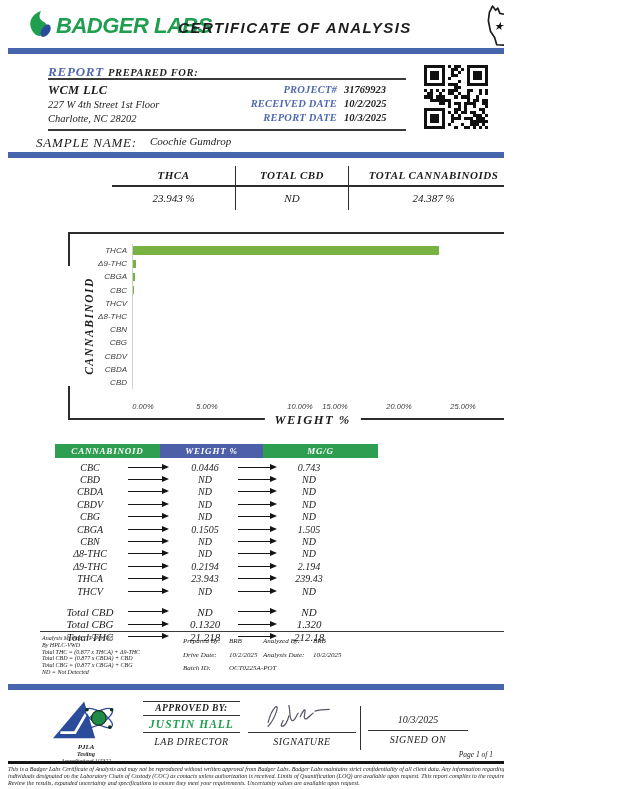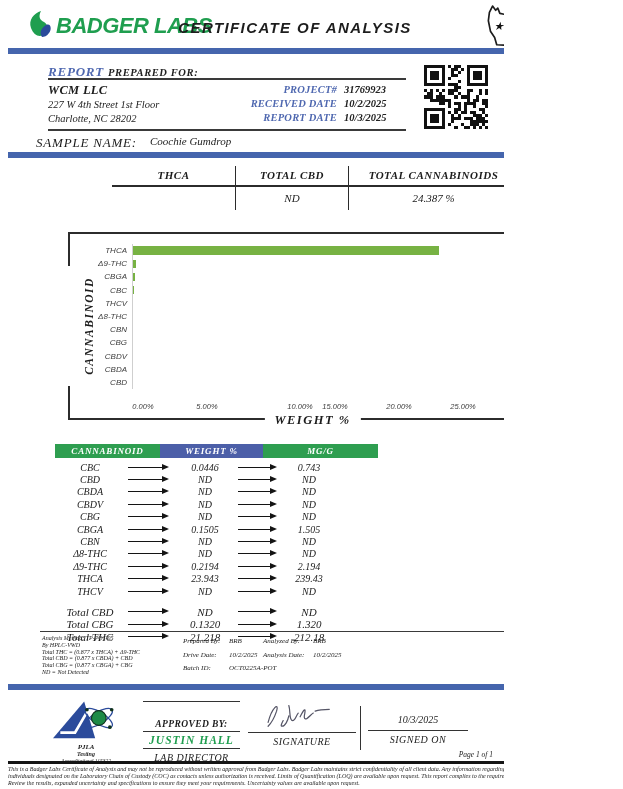--- a/index.html
+++ b/index.html
@@ -95,21 +95,21 @@
   .note-label{width:46px;}
   .notes-right .note-label{width:50px;}
 
   
   .pjla{position:absolute;left:40px;top:696px;width:92px;text-align:center;}
   .pjla-name{font-weight:bold;font-size:7px;line-height:7px;}
   .pjla-sub{font-weight:bold;font-size:6px;line-height:6.5px;}
   .pjla-acc{font-size:5.5px;line-height:6.5px;}
   .approved{position:absolute;left:143px;top:701px;width:97px;text-align:center;}
   .app-lbl{border-top:1.6px solid #333;border-bottom:1.6px solid #333;font-weight:bold;
-           font-size:9.5px;letter-spacing:0.4px;padding:17px 0 2px;}
+           font-size:9.5px;letter-spacing:0.4px;padding:1px 0 2px;}
   .app-name{color:var(--brandgreen);font-weight:bold;font-size:11.5px;letter-spacing:1px;
             padding:2px 0;border-bottom:1.6px solid #333;}
   .app-title{font-size:10px;letter-spacing:0.5px;padding-top:3px;}
   .sig{position:absolute;left:248px;top:698px;width:108px;text-align:center;}
   .sig-line{border-top:1.4px solid #333;margin-top:-2px;}
   .sig-lbl,.signed-lbl{font-size:10px;letter-spacing:0.5px;padding-top:3px;}
   .v-div{position:absolute;left:360px;top:706px;height:44px;border-left:1.6px solid #333;}
   .signed{position:absolute;left:368px;top:700px;width:100px;text-align:center;}
   .signed-date{font-size:10px;padding:14px 0 5px;}
   .signed-line{border-top:1.4px solid #333;}
@@ -318,20 +318,21 @@
 
   <div class="rule" style="top:129px;"></div>
   <div class="sample-label">SAMPLE NAME:</div>
   <div class="sample-value">Coochie Gumdrop</div>
 
   <div class="bluebar" style="top:152px;"></div>
 
   <div class="summary" id="summary">
       <div class="sum-col">
         <div class="sum-h">THCA</div>
+        <div class="sum-v">23.943 %</div>
       </div>
       <div class="sum-col">
         <div class="sum-h">TOTAL CBD</div>
         <div class="sum-v">ND</div>
       </div>
       <div class="sum-col">
         <div class="sum-h">TOTAL CANNABINOIDS</div>
         <div class="sum-v">24.387 %</div>
       </div>
     </div>

